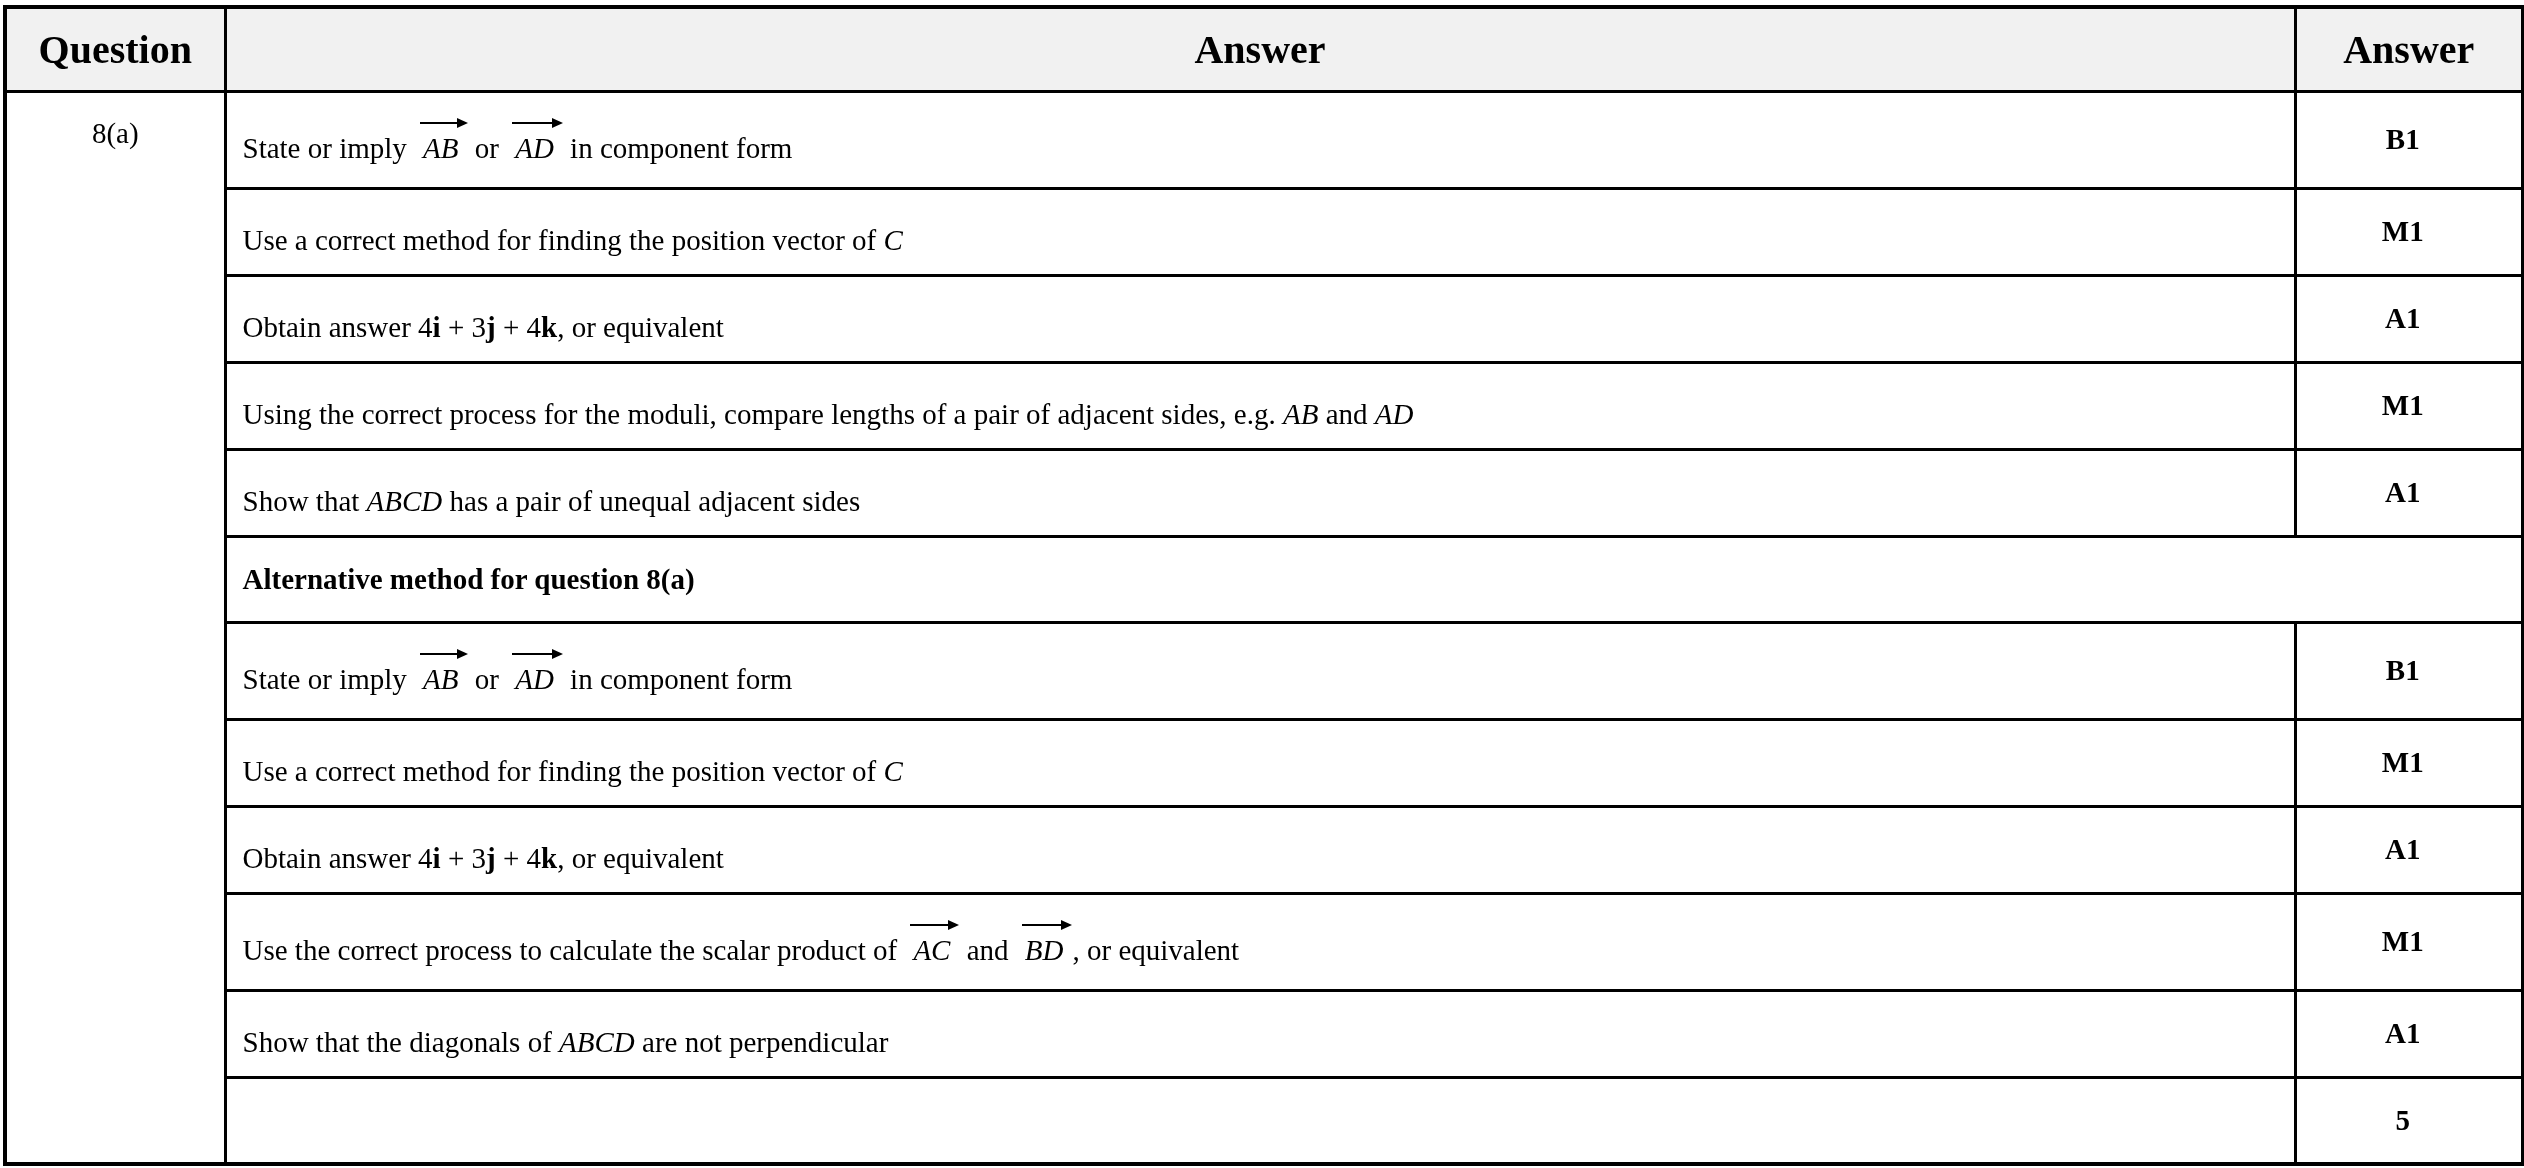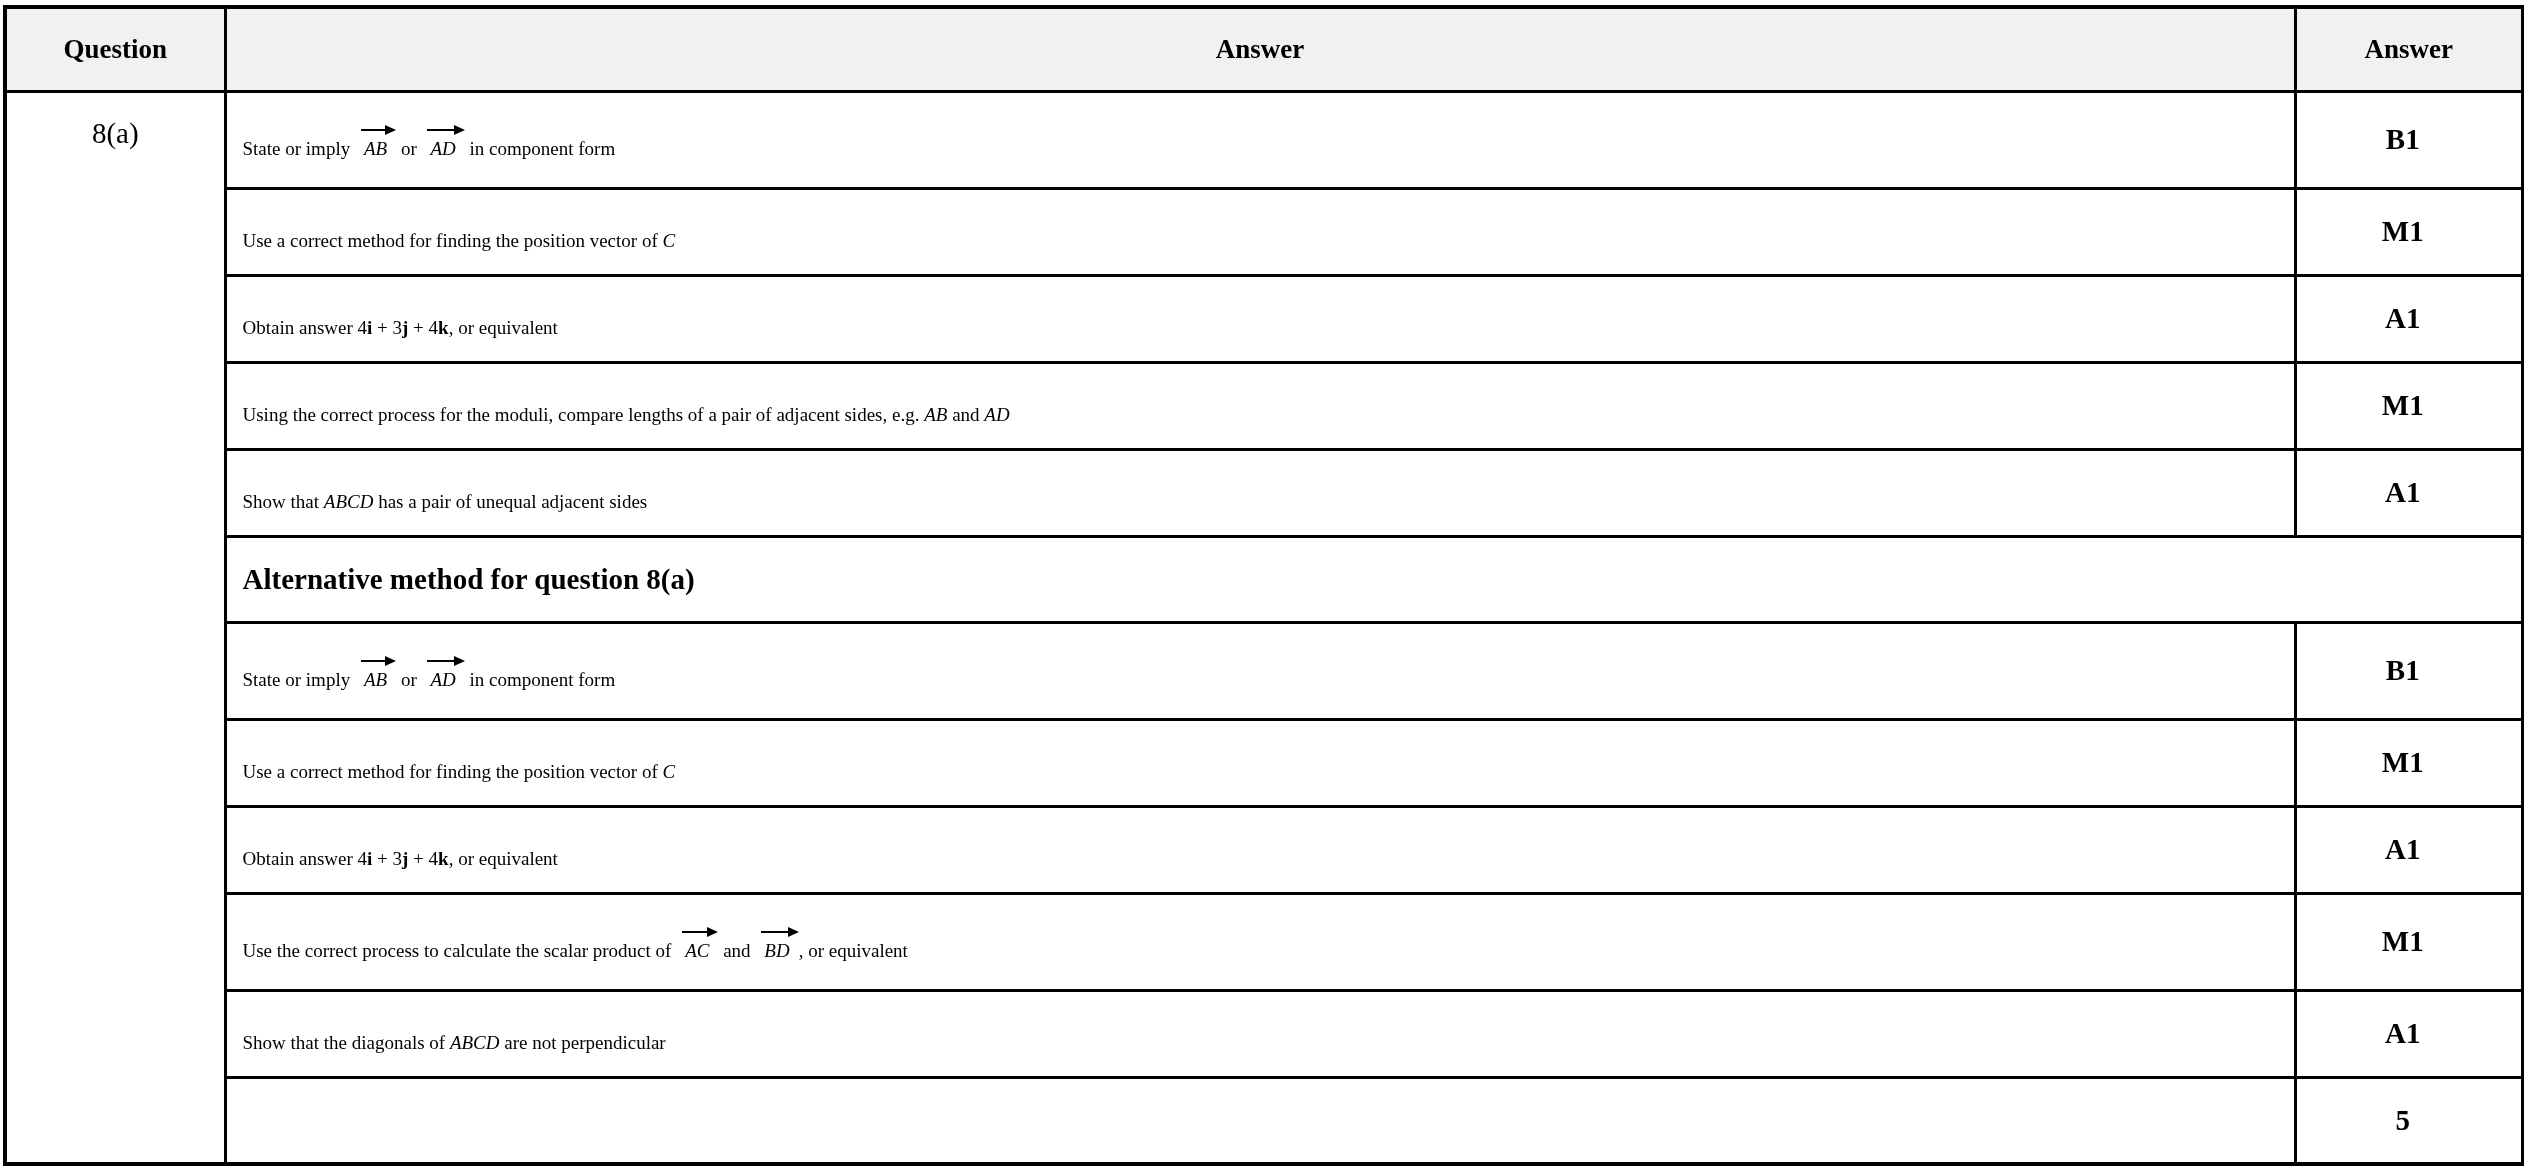--- a/index.html
+++ b/index.html
@@ -31,36 +31,36 @@
   col.col-marks    { width: 228px; }
 
   th, td {
     border: 3px solid var(--border-color);
     overflow: visible;
   }
   thead tr { height: 84px; }
   thead th {
     background: var(--header-bg);
     font-weight: bold;
-    font-size: 27px;
+    font-size: 40px;
     text-align: center;
     vertical-align: middle;
   }
   tr.r87 { height: 87px; }
   tr.r97 { height: 97px; }
   tr.r86 { height: 86px; }
 
   td.qcell {
     vertical-align: top;
     text-align: center;
     font-size: 29px;
     padding-top: 24px;
   }
   td.acell {
-    font-size: 19px;
+    font-size: 29px;
     text-align: left;
     vertical-align: middle;
     padding: 18px 16px 0 16px;
     line-height: 1.25;
   }
   td.altcell {
     font-size: 29px;
     font-weight: bold;
     text-align: left;
     vertical-align: middle;

